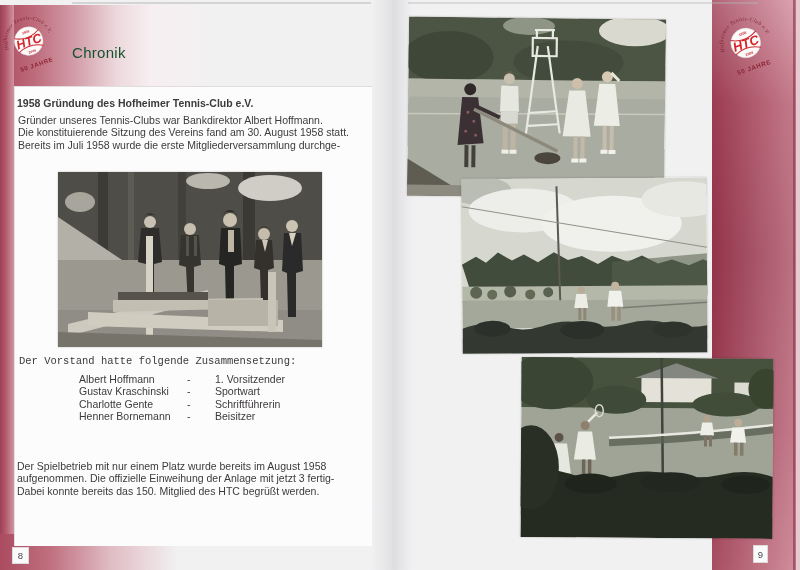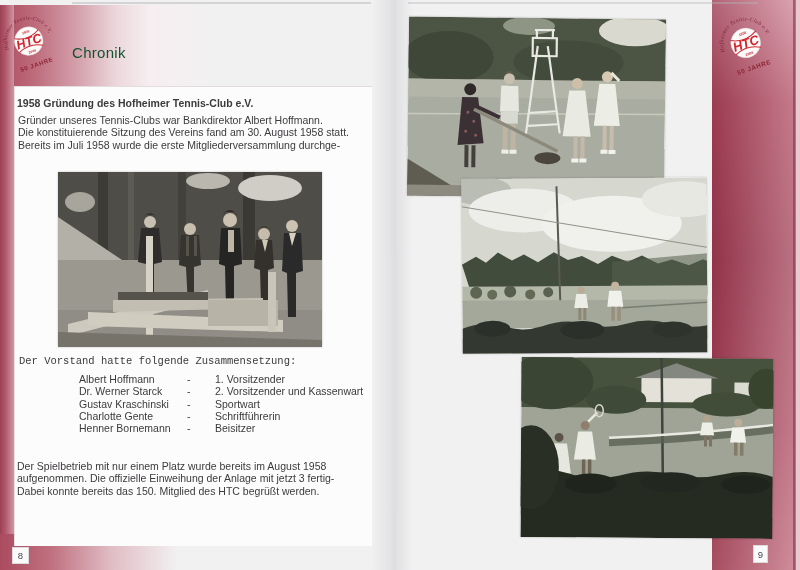--- a/index.html
+++ b/index.html
@@ -137,21 +137,20 @@
     <rect x="150" y="128" width="70" height="26" fill="#b7b3a6"></rect>
     <rect x="210" y="100" width="8" height="60" fill="#c9c5b8"></rect>
     <polygon points="0,160 264,168 264,175 0,175" fill="#76736a"></polygon>
   </svg>
 </div>
 
 <div class="abs intro">Der Vorstand hatte folgende Zusammensetzung:</div>
 
 <div class="abs board">
   <div class="brow"><span class="bname">Albert Hoffmann</span><span class="bdash">-</span><span>1. Vorsitzender</span></div>
-  <div class="brow"><span class="bname">Dr. Werner Starck</span><span class="bdash">-</span><span>2. Vorsitzender und Kassenwart</span></div>
   <div class="brow"><span class="bname">Gustav Kraschinski</span><span class="bdash">-</span><span>Sportwart</span></div>
   <div class="brow"><span class="bname">Charlotte Gente</span><span class="bdash">-</span><span>Schriftführerin</span></div>
   <div class="brow"><span class="bname">Henner Bornemann</span><span class="bdash">-</span><span>Beisitzer</span></div>
 </div>
 
 <div class="abs para p2">
   <div class="ln">Der Spielbetrieb mit nur einem Platz wurde bereits im August 1958</div>
   <div class="ln">aufgenommen. Die offizielle Einweihung der Anlage mit jetzt 3 fertig-</div>
   <div class="ln">Dabei konnte bereits das 150. Mitglied des HTC begrüßt werden.</div>
 </div>

